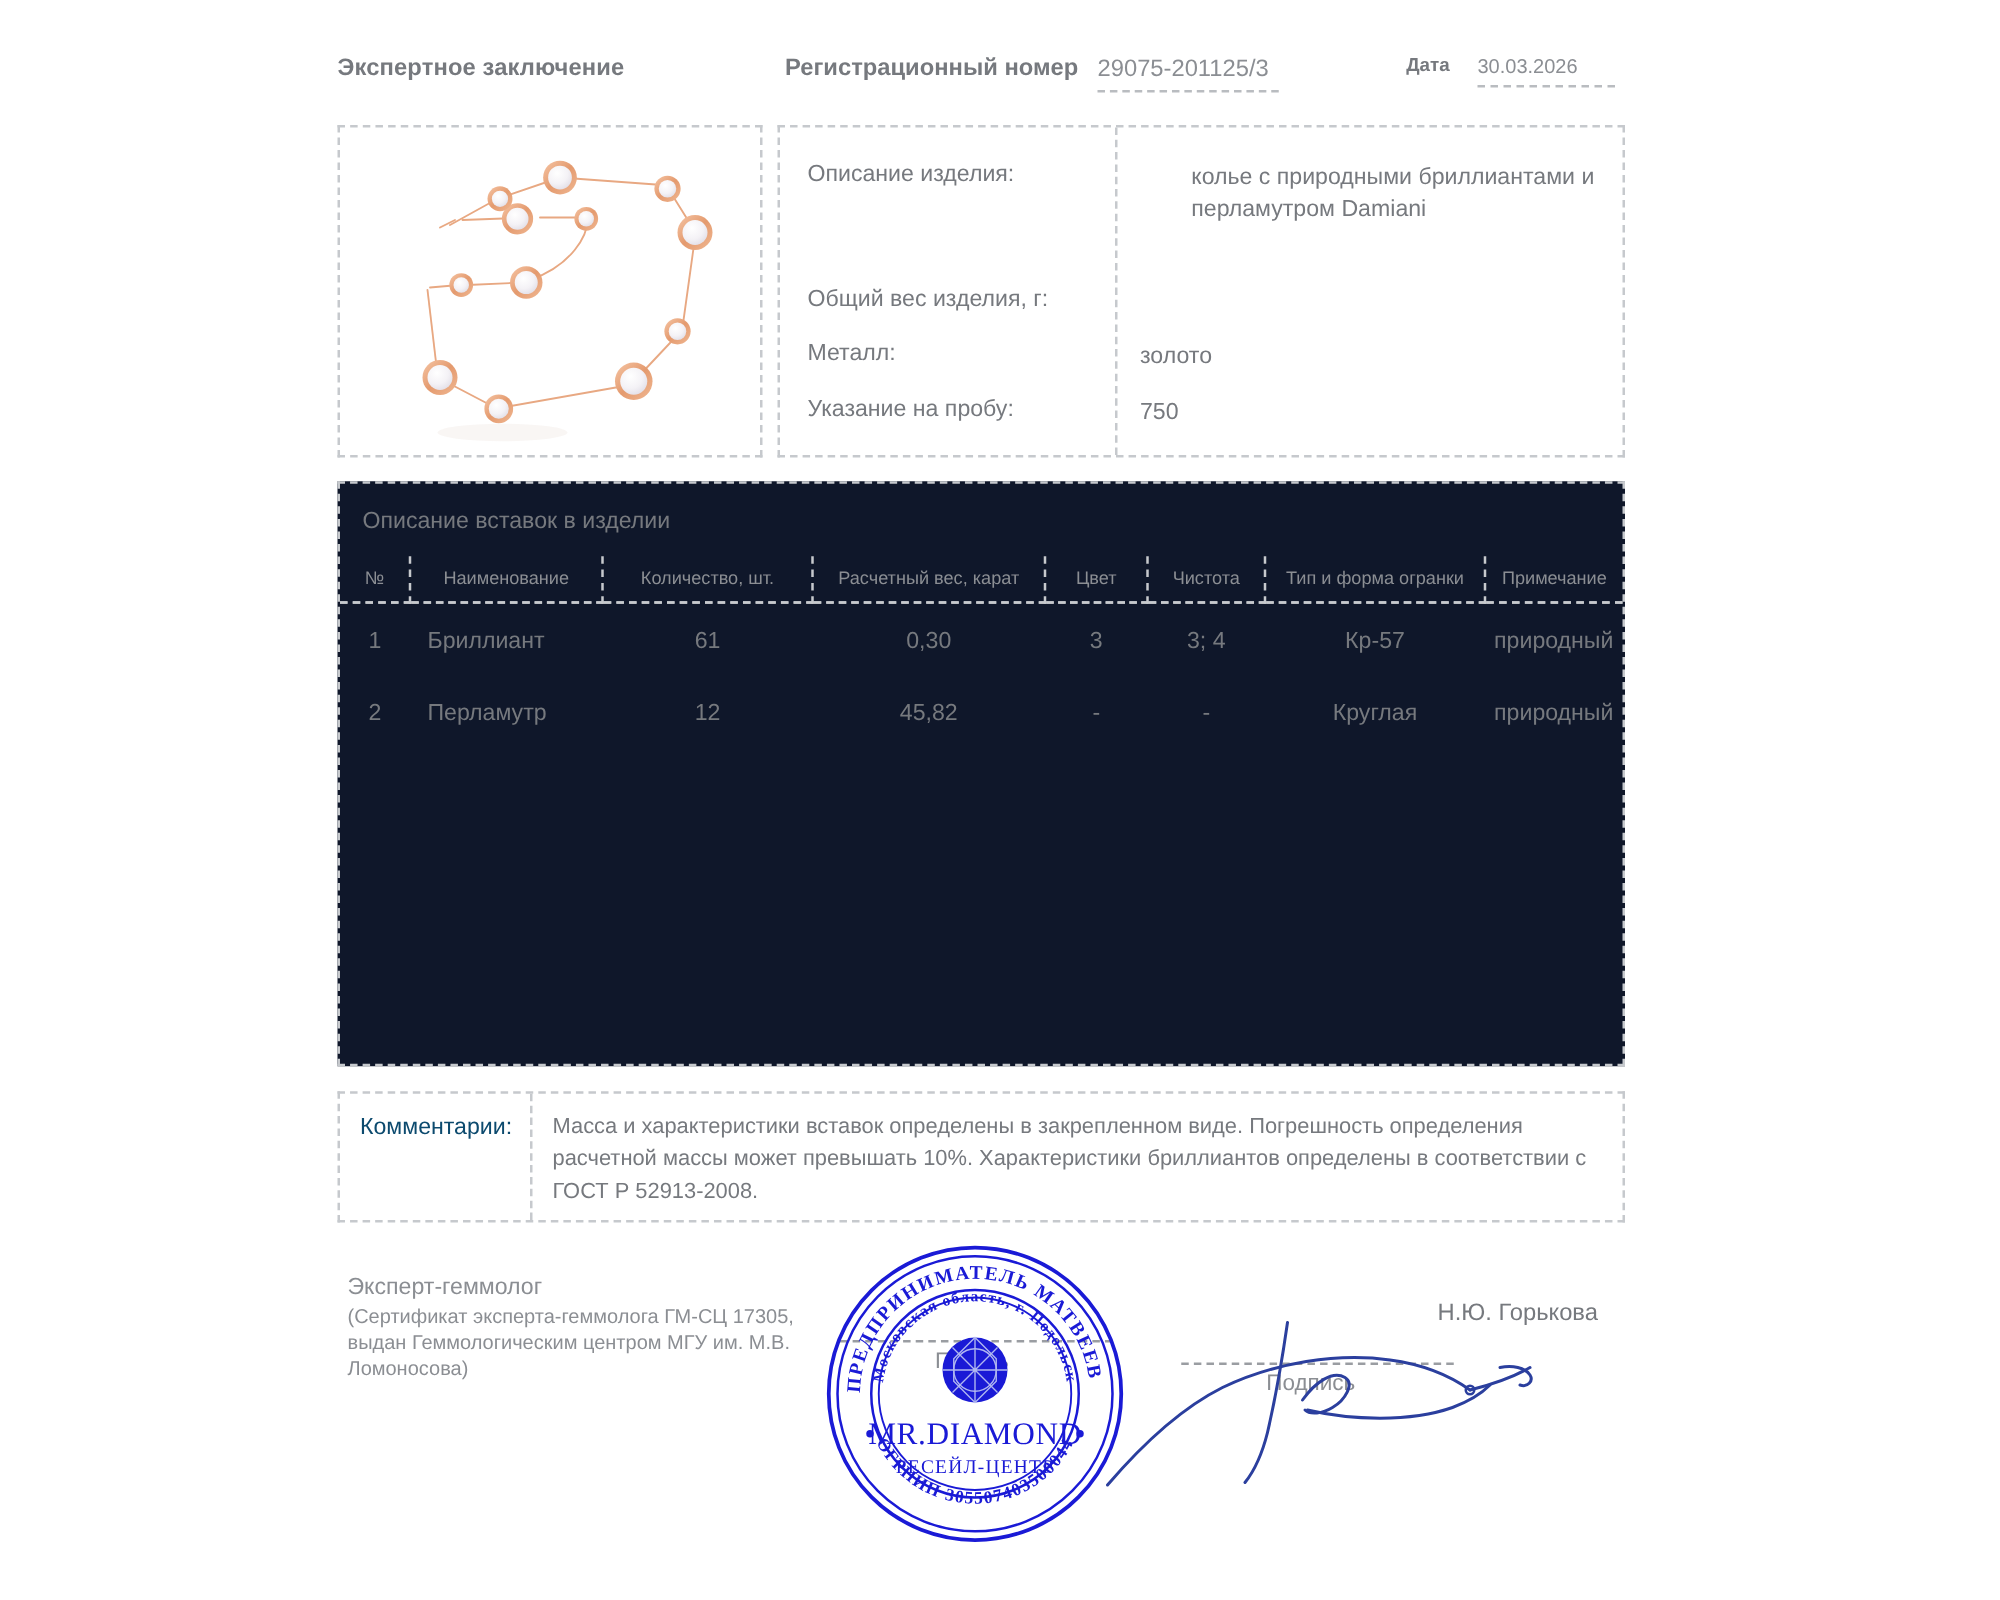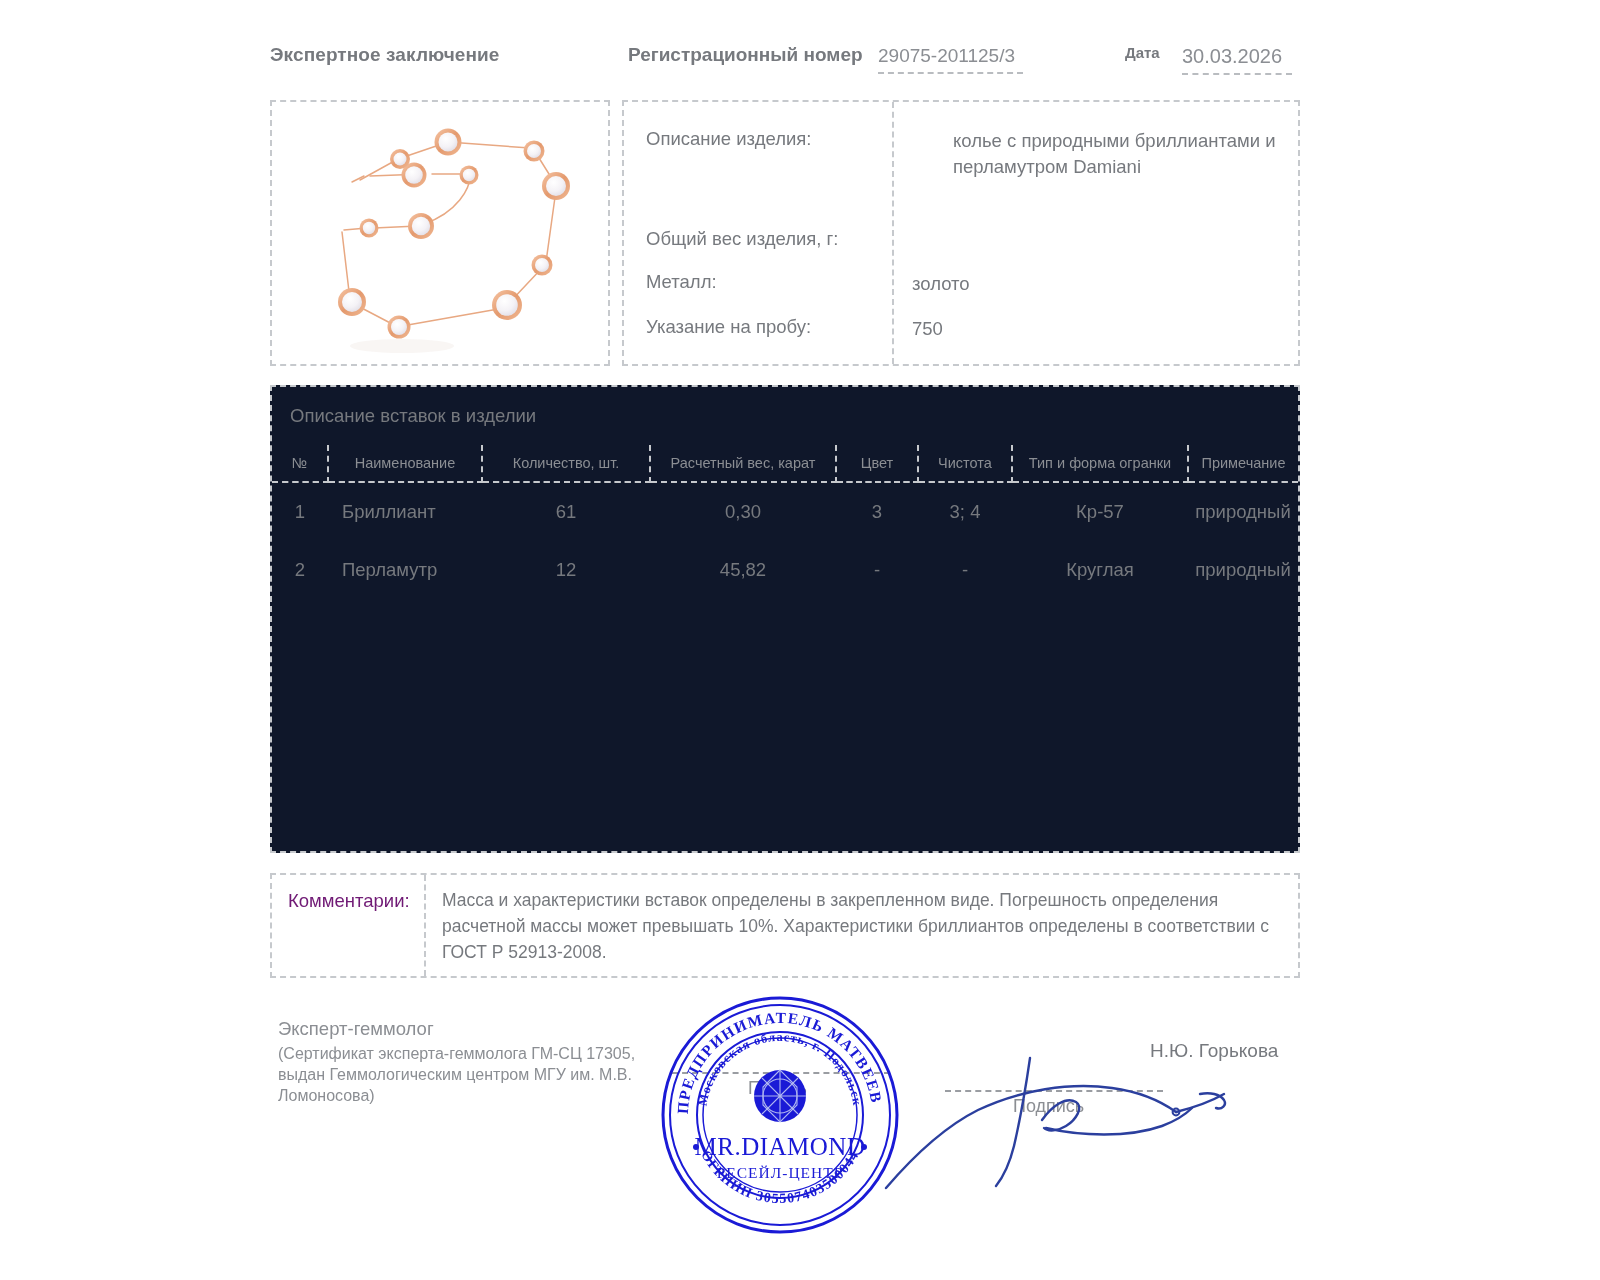--- a/index.html
+++ b/index.html
@@ -58,21 +58,21 @@
   .hdr-date-label {
     position: absolute;
     left: 855px; top: 4px;
     font-size: 15px;
     font-weight: bold;
     color: #76797e;
   }
   .hdr-date-value {
     position: absolute;
     left: 912px; top: 5px;
-    font-size: 20px;
+    font-size: 16px;
     color: #8b8e93;
     padding-bottom: 5px;
     border-bottom: 2px dashed #b9bcc0;
     min-width: 110px;
   }
 
   
   .top-row {
     position: absolute;
     left: 270px;
@@ -220,21 +220,21 @@
     top: 0;
     width: 0;
     height: 100%;
     border-left: 2px dashed #c6c9cd;
   }
   .comments-label {
     position: absolute;
     left: 16px;
     top: 15px;
     font-size: 18.5px;
-    color: #701a75;
+    color: #0c4a6e;
     white-space: nowrap;
   }
   .comments-text {
     position: absolute;
     left: 170px;
     top: 13px;
     width: 845px;
     font-size: 17.5px;
     color: #76797e;
     line-height: 1.48;

